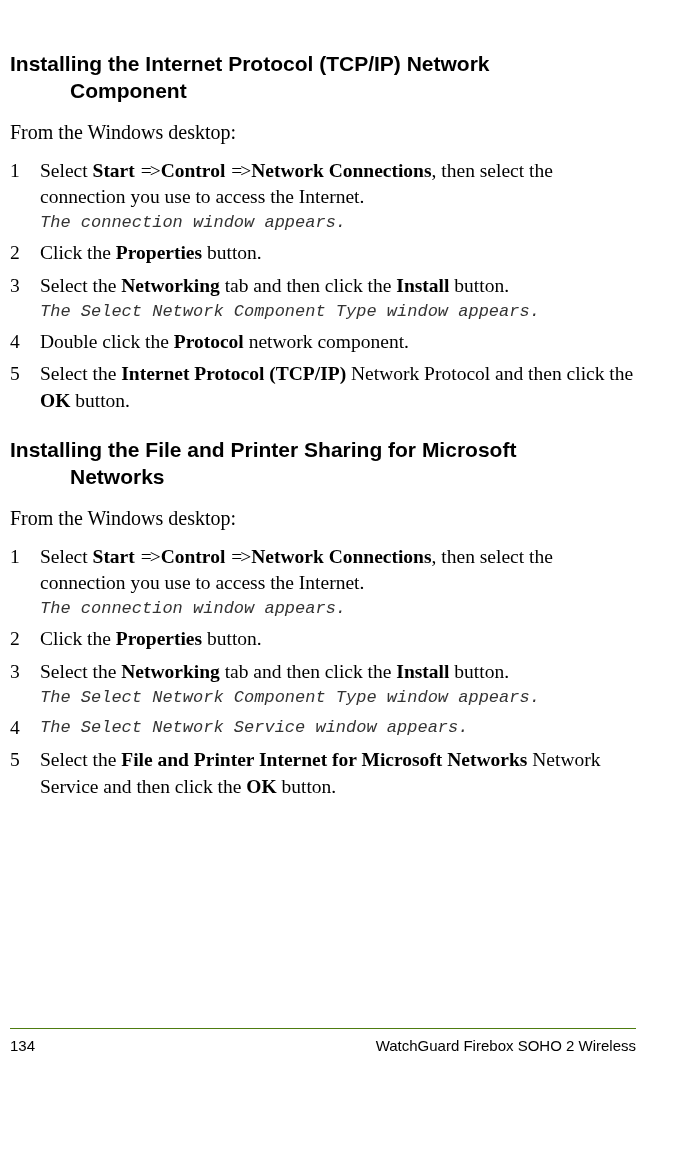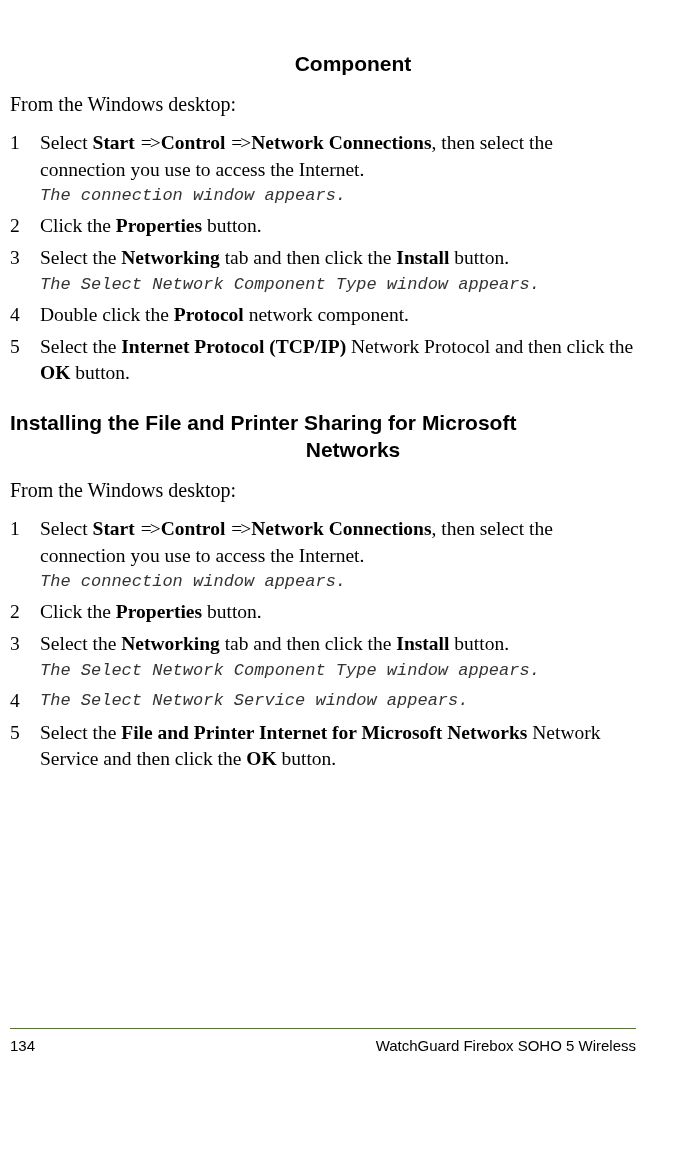--- a/index.html
+++ b/index.html
@@ -20,21 +20,21 @@
   }
   .heading {
     font-family: "Segoe UI", "Lucida Sans", Arial, sans-serif;
     font-weight: 700;
     font-size: 21px;
     line-height: 1.3;
     margin: 0 0 14px 0;
   }
   
   .heading .line1 { display: block; }
-  .heading .line2 { display: block; padding-left: 60px; text-align: center; }
+  .heading .line2 { display: block; padding-left: 60px; }
   .intro {
     font-size: 20px;
     line-height: 1.35;
     margin: 0 0 12px 0;
   }
   .list-item {
     display: flex;
     margin: 6px 0 2px 0;
   }
   .num {
@@ -77,20 +77,21 @@
     display: flex;
     justify-content: space-between;
   }
 </style>
 </head>
 <body>
 
 <div class="page">
 
   <div class="heading">
+    <span class="line1">Installing the Internet Protocol (TCP/IP) Network</span>
     <span class="line2">Component</span>
   </div>
   <div class="intro">From the Windows desktop:</div>
   <div>
       <div class="list-item">
         <div class="num">1</div>
         <div class="body">
           <div><span>Select </span><span class="bold">Start</span><span> </span><span class="arrow">=&gt;</span><span class="bold">Control</span><span> </span><span class="arrow">=&gt;</span><span class="bold">Network Connections</span><span>, then select the connection you use to access the Internet.</span></div>
           <div class="note">The connection window appears.</div>
         </div>
@@ -159,15 +160,15 @@
       <div class="list-item">
         <div class="num">5</div>
         <div class="body">
           <div><span>Select the </span><span class="bold">File and Printer Internet for Microsoft Networks</span><span> Network Service and then click the </span><span class="bold">OK</span><span> button.</span></div>
         </div>
       </div>
     </div>
 
   <div class="footer">
     <span>134</span>
-    <span>WatchGuard Firebox SOHO 5 Wireless</span>
+    <span>WatchGuard Firebox SOHO 2 Wireless</span>
   </div>
 </div>
 
 </body></html>

